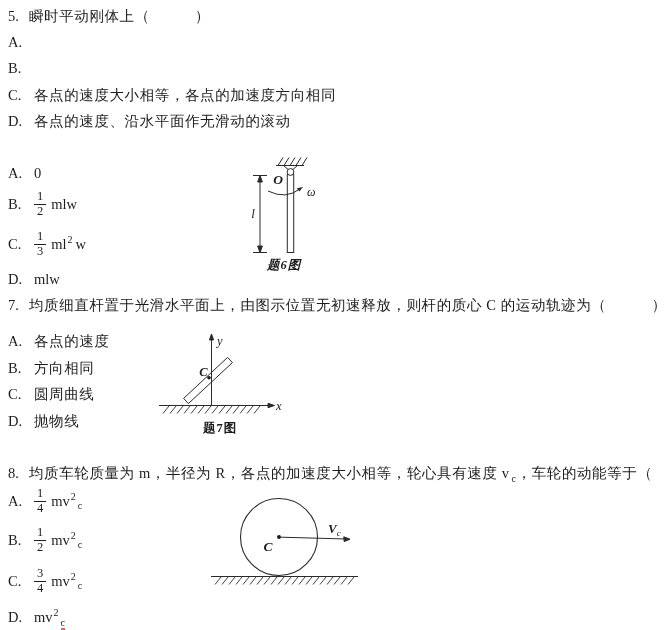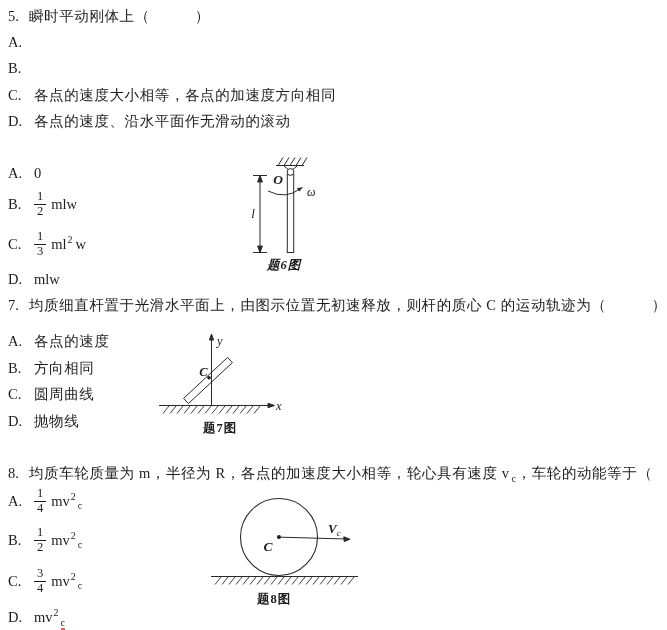--- a/index.html
+++ b/index.html
@@ -229,15 +229,14 @@
           <line x1="107" y1="85" x2="101" y2="92.5"></line>
         <line x1="114" y1="85" x2="108" y2="92.5"></line>
           <line x1="121" y1="85" x2="115" y2="92.5"></line>
         <line x1="128" y1="85" x2="122" y2="92.5"></line>
           <line x1="135" y1="85" x2="129" y2="92.5"></line>
         <line x1="142" y1="85" x2="136" y2="92.5"></line>
           <line x1="149" y1="85" x2="143" y2="92.5"></line>
       </g>
     </svg>
   </div>
-  <div class="fig-caption" style="left:205px; top:591px; width:138px;">题8图</div>
 
 </div>
 
 </body></html>

